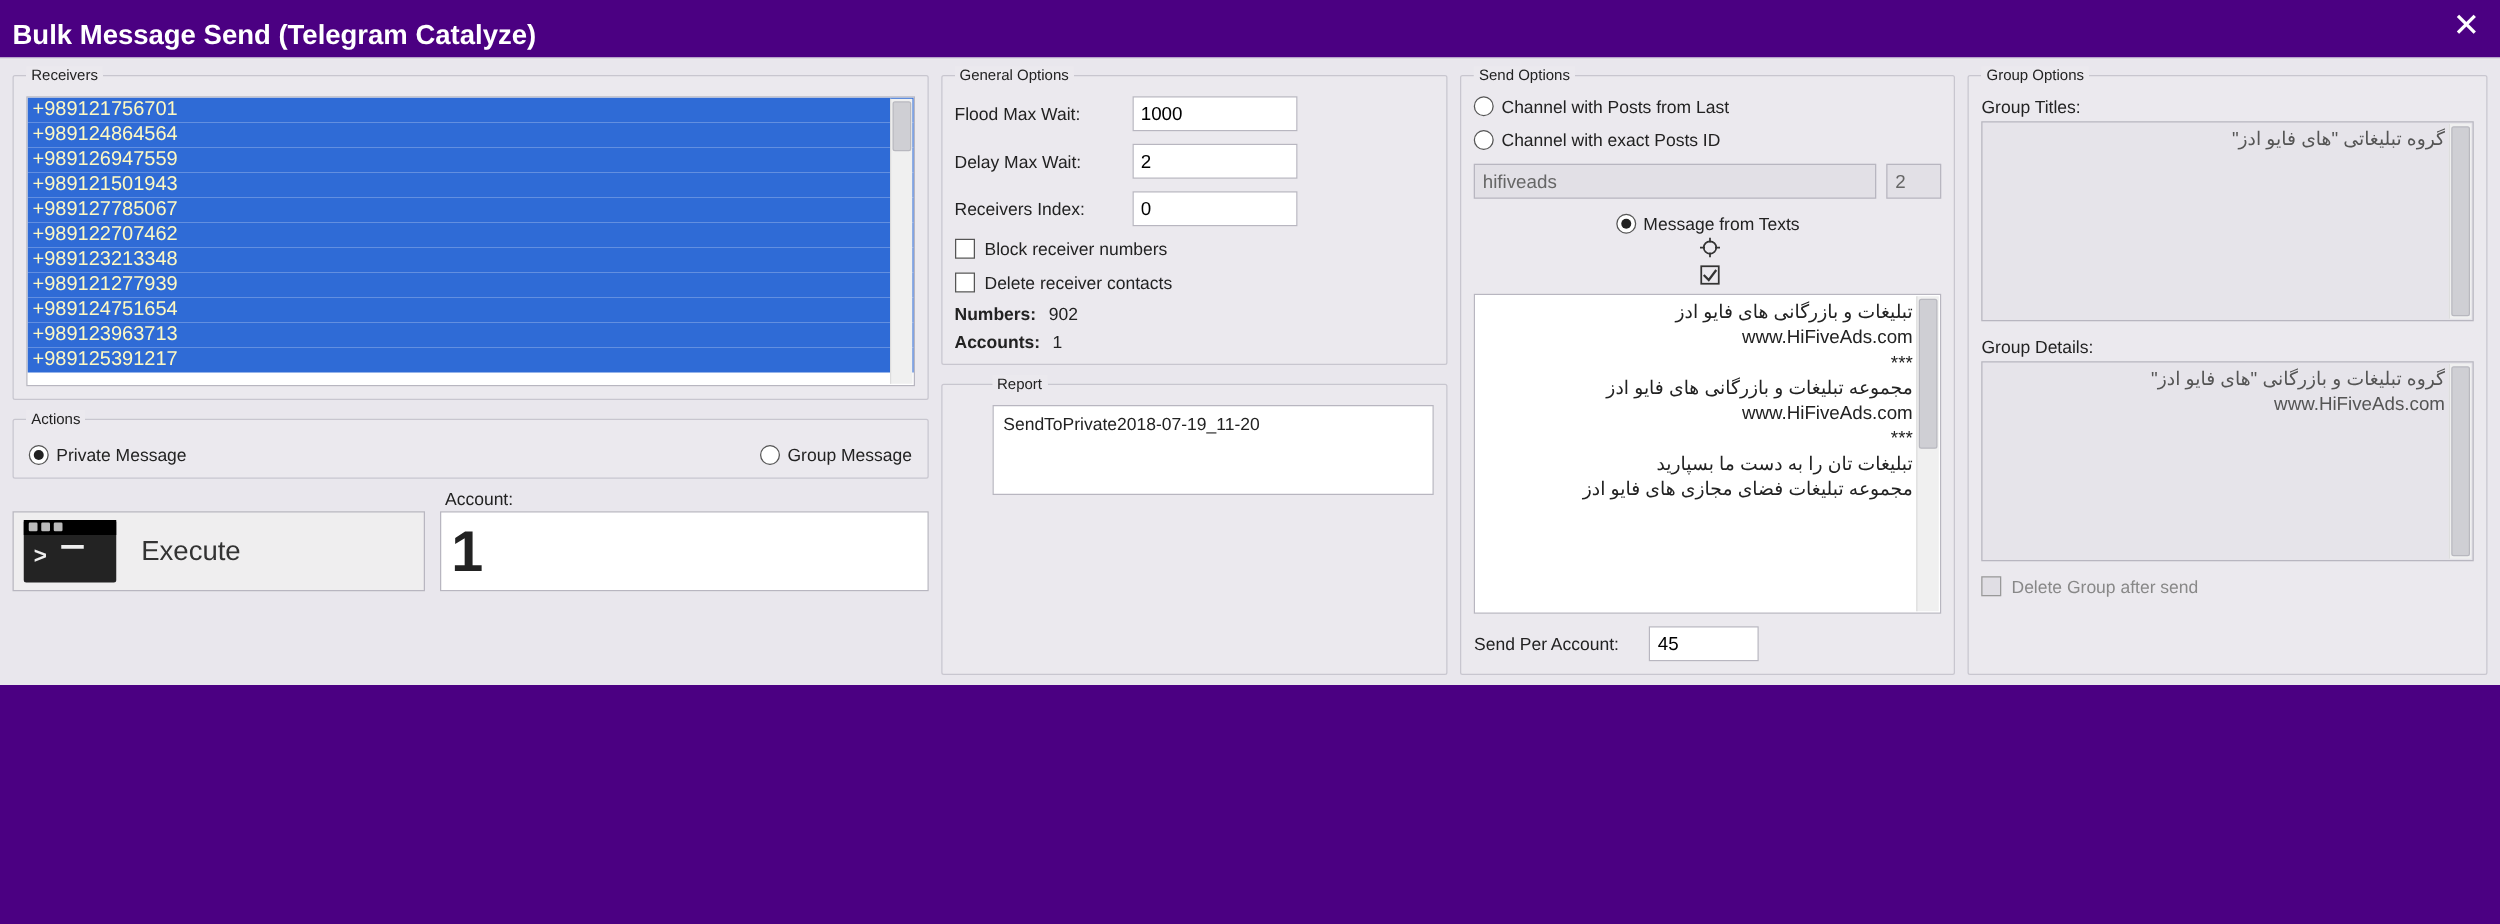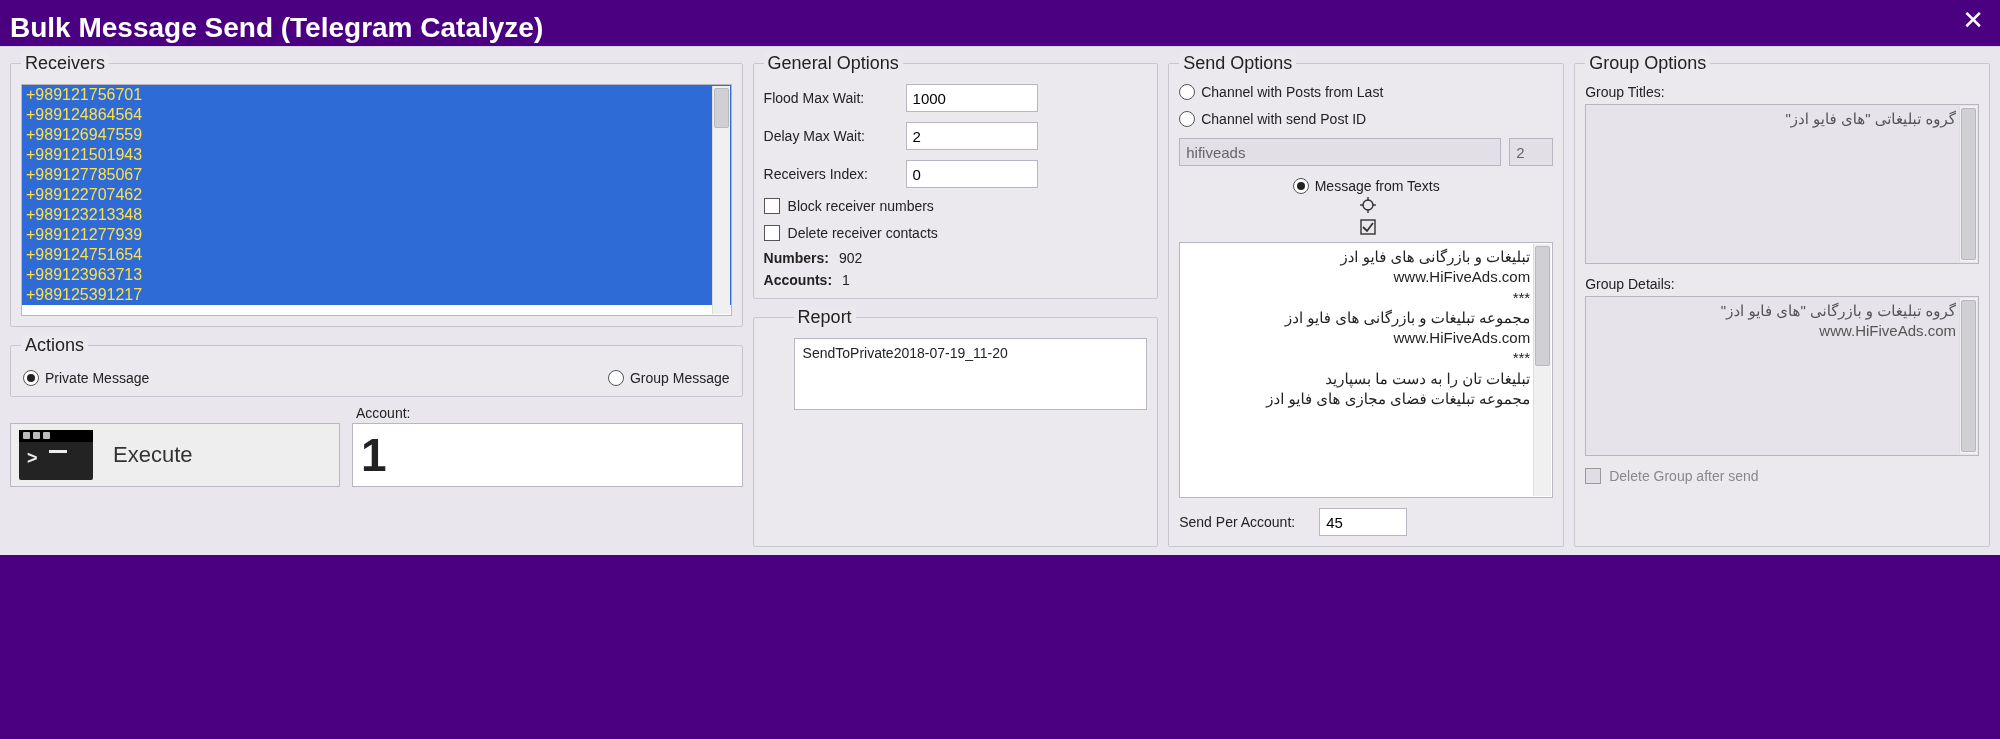--- a/index.html
+++ b/index.html
@@ -12,21 +12,21 @@
   }
   .titlebar {
     background: #4b0082;
     color: #fff;
     display: flex;
     align-items: center;
     padding: 4px 10px 10px 10px;
     height: 46px;
   }
   .titlebar .title {
-    font-size: 28px;
+    font-size: 22px;
     font-weight: 700;
     margin-top: 16px;
   }
   .titlebar .close {
     margin-left: auto;
     font-size: 26px;
     font-weight: 300;
     cursor: pointer;
     padding: 0 6px;
   }
@@ -46,40 +46,40 @@
 
   fieldset.group {
     border: 1px solid #c8c6cf;
     border-radius: 2px;
     padding: 10px 10px 10px 10px;
     margin: 0;
     background: #ebe9ee;
   }
   fieldset.group > legend {
     padding: 0 4px;
-    font-size: 18px;
+    font-size: 12px;
     color: #222;
     background: #ebe9ee;
   }
   .listbox {
     width: 100%;
     background: #fff;
     border: 1px solid #b8b6c0;
     padding: 0;
     overflow: auto;
     position: relative;
   }
   .receivers-list { height: 232px; }
   .listbox .item {
     padding: 0 4px;
     font-size: 16px;
     line-height: 1.25;
     white-space: nowrap;
   }
-  .listbox .item.sel { background: #2f6bd6; color: #fde047; }
+  .listbox .item.sel { background: #2f6bd6; color: #fef9c3; }
   .scrollbar {
     position: absolute; right: 1px; top: 1px; bottom: 1px;
     width: 18px; background: #f0f0f0; border-left: 1px solid #ddd;
   }
   .scrollbar .thumb {
     position: absolute; left: 1px; right: 1px;
     background: #cfcfd4; border: 1px solid #b8b8bf; border-radius: 2px;
   }
 
   .actions-row {
@@ -282,21 +282,21 @@
 
       <div style="margin-bottom:8px;">
         <span class="radio">
           <span class="dot"></span>
           <span>Channel with Posts from Last</span>
         </span>
       </div>
       <div style="margin-bottom:8px;">
         <span class="radio">
           <span class="dot"></span>
-          <span>Channel with send Post ID</span>
+          <span>Channel with exact Posts ID</span>
         </span>
       </div>
       <div class="send-row1">
         <input class="textinput disabled wide" disabled="" value="hifiveads" style="">
         <input class="textinput disabled small-input" disabled="" value="2" style="">
       </div>
 
       <div class="msg-head">
         <span class="radio checked">
           <span class="dot"></span>

